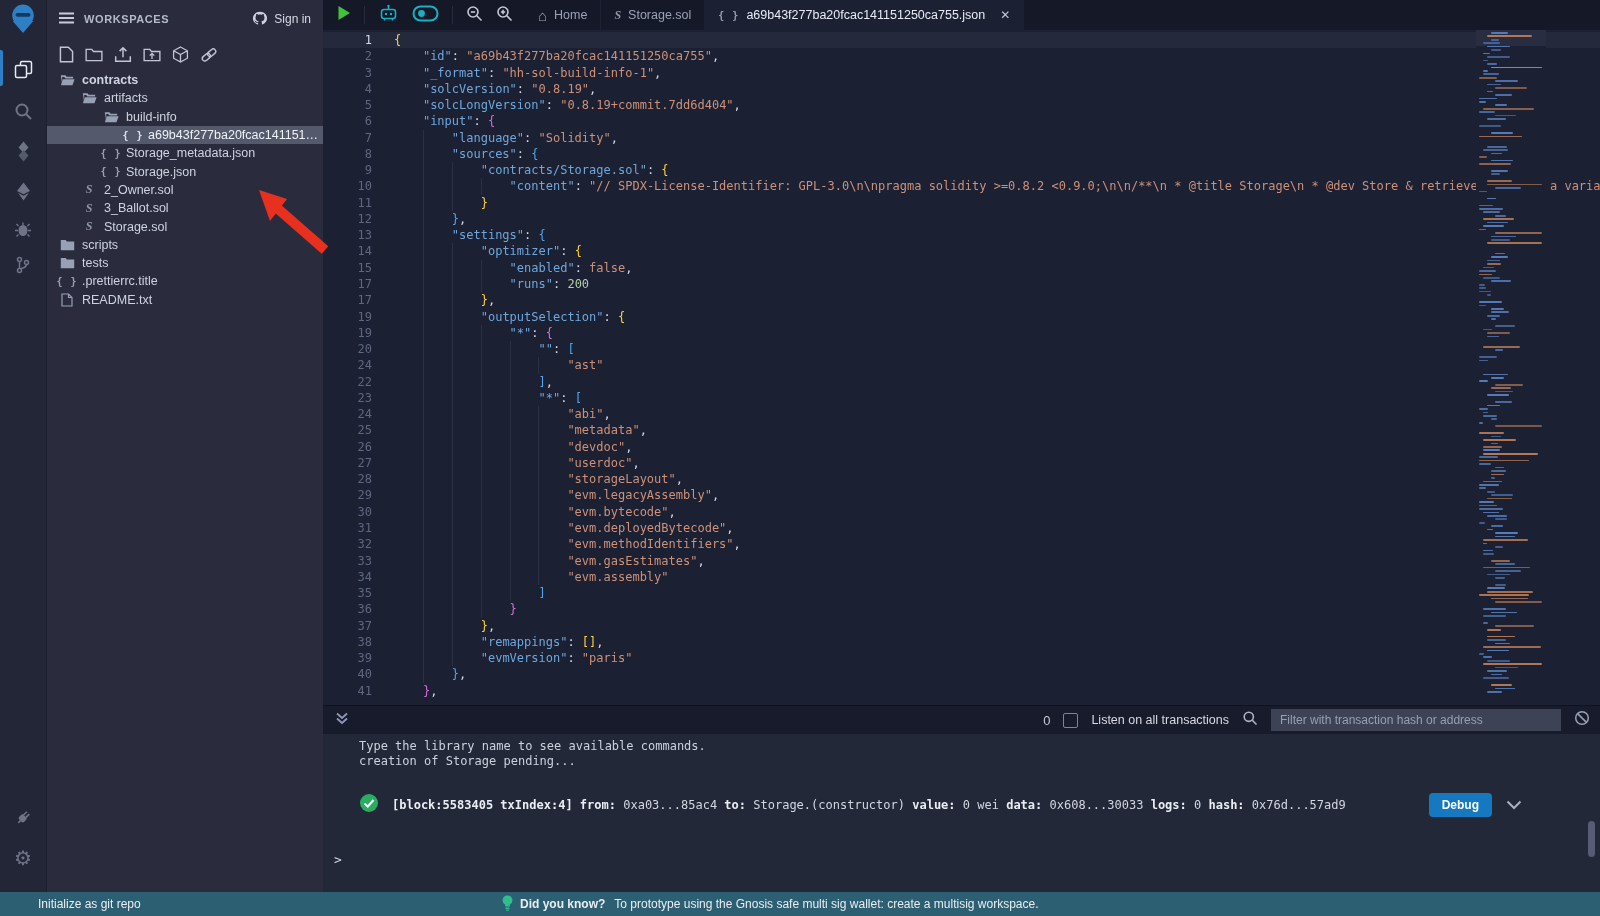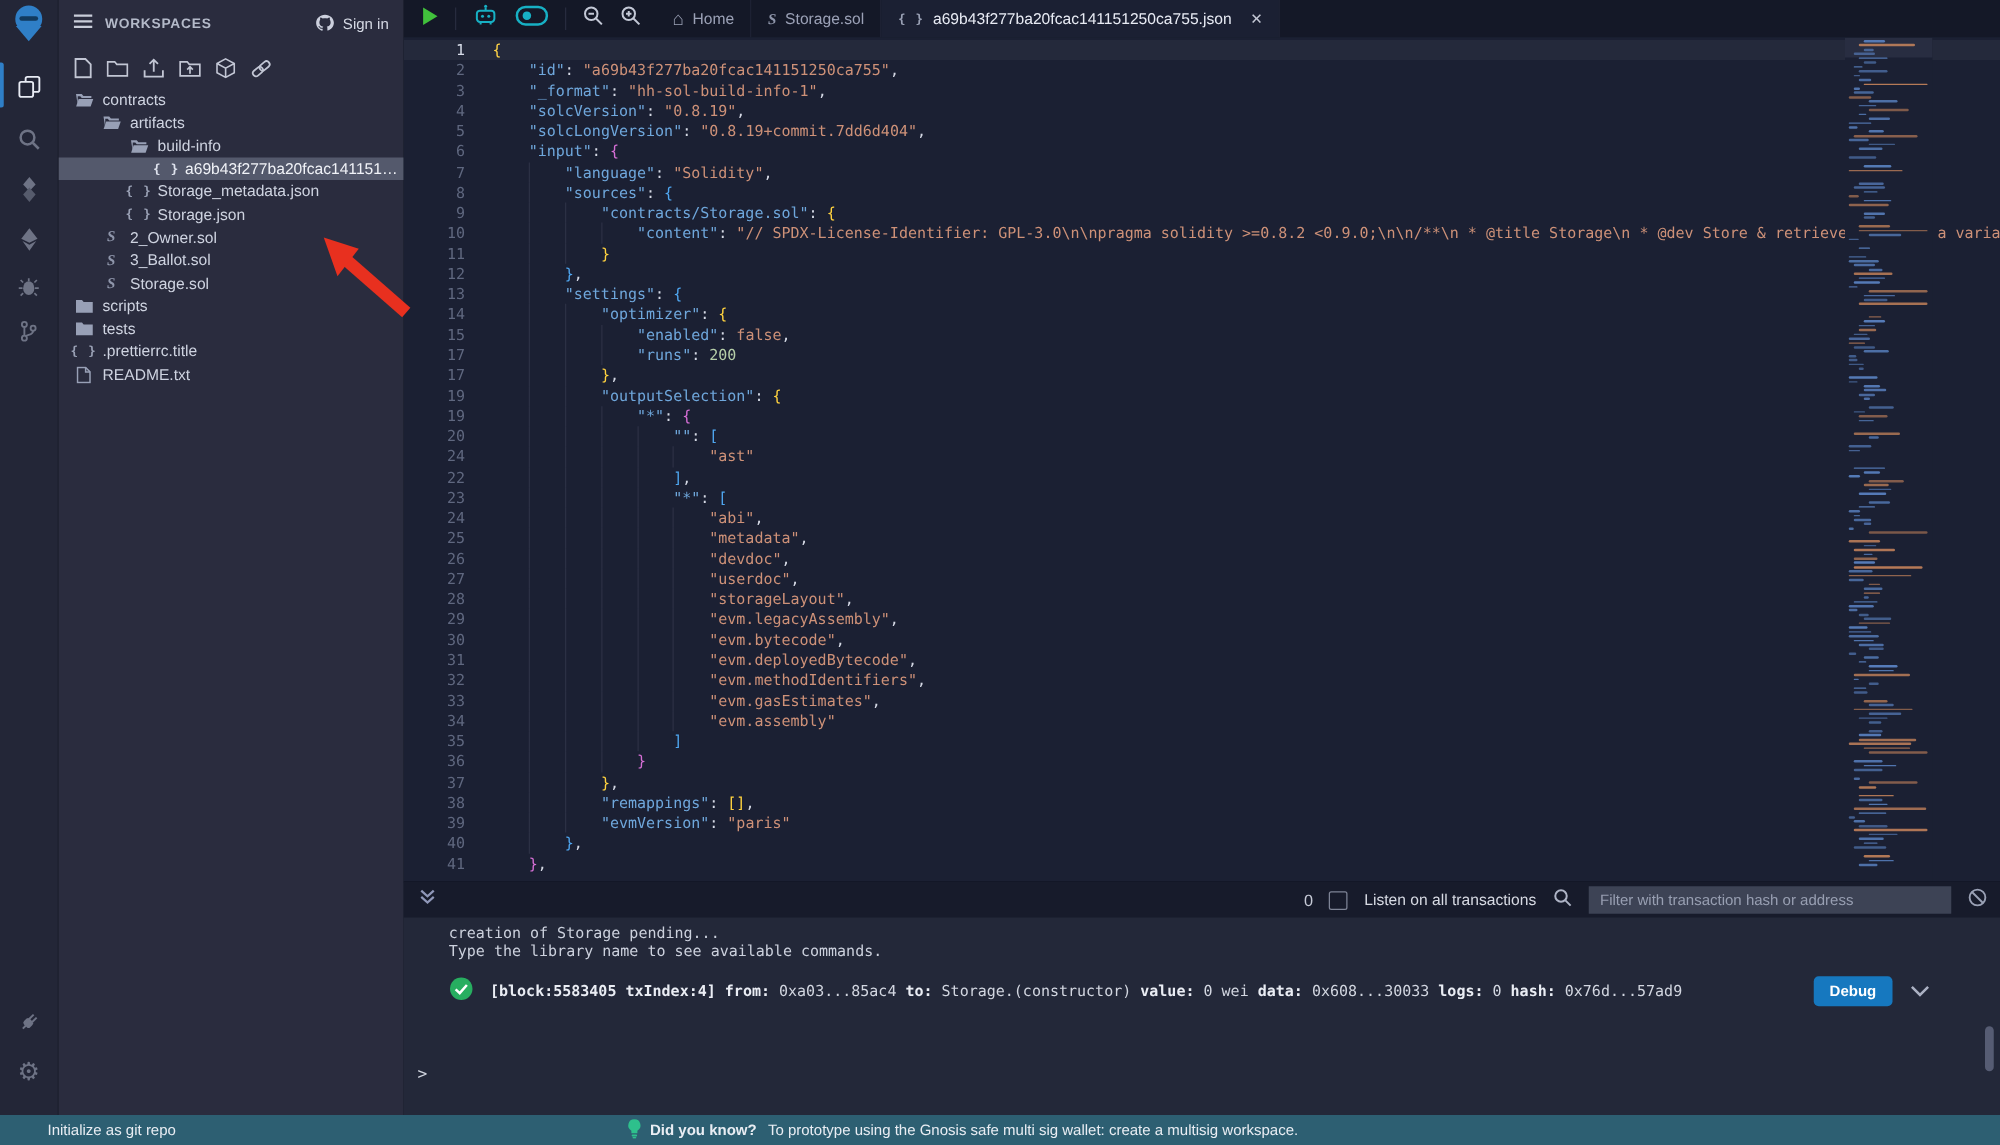--- a/index.html
+++ b/index.html
@@ -67,21 +67,21 @@
   .terminal{height:187px;flex:0 0 187px;display:flex;flex-direction:column;background:#232839;border-top:1px solid #0e1120;}
   .tbar{height:28px;flex:0 0 28px;background:#171b2b;display:flex;align-items:center;padding:0 10px 0 12px;}
   .tbar-right{margin-left:auto;display:flex;align-items:center;gap:13px;}
   .tx-count{font-size:13px;color:#c6cad6;}
   .cb{width:13px;height:13px;border:1.5px solid #7e8496;border-radius:2px;background:transparent;}
   .listen-label{font-size:12.5px;color:#d7dae3;}
   .filter{width:272px;height:22px;background:#3d4355;border:none;color:#c9cede;font:12px "Liberation Sans",sans-serif;padding:0 9px;outline:none;}
   .filter::placeholder{color:#989fb2;}
   .tbody{flex:1;position:relative;font:12px/15px "DejaVu Sans Mono",monospace;color:#ccd1dd;padding:5px 0 0 36px;}
   .tline{height:15px;white-space:pre;}
-  .txrow{display:flex;align-items:center;margin-top:12px;padding-right:56px;}
+  .txrow{display:flex;align-items:center;margin-top:24px;padding-right:78px;}
   .txtext{margin-left:13px;white-space:pre;font-size:12px;color:#d2d6e0;}
   .txtext b{color:#eaedf4;}
   .debug-btn{margin-left:auto;background:#1678bf;color:#fff;font:700 12px "Liberation Sans",sans-serif;padding:5px 13px;border-radius:4px;cursor:pointer;}
   .tx-chev{margin-left:14px;display:flex;align-items:center;}
   .prompt{position:absolute;left:11px;bottom:26px;font:13px "DejaVu Sans Mono",monospace;color:#d0d4de;}
   .thumb{position:absolute;right:5px;top:87px;width:7px;height:36px;border-radius:4px;background:#565c73;}
 
   
   .statusbar{height:24px;background:#2d5f72;display:flex;align-items:center;color:#e9edf3;font-size:12px;position:relative;}
   .sb-left{margin-left:38px;}
@@ -202,21 +202,21 @@
       <span class="ti">
           <svg width="18" height="16" viewBox="0 0 18 16" fill="none" stroke="#c2c6d4" stroke-width="1.4">
             <g transform="rotate(-40 9 8)">
               <rect x="1" y="5.5" width="9" height="5" rx="2.5"></rect>
               <rect x="8" y="5.5" width="9" height="5" rx="2.5"></rect>
             </g>
           </svg>
         </span>
     </div>
     <div class="tree" id="file-tree">
-        <div class="trow" style="padding-left: 12px;">
+        <div class="trow" style="padding-left: 12px; font-weight: bold;">
           <span class="ticon">
             <svg width="15" height="12" viewBox="0 0 15 12">
               <path d="M0.8 1.2 h4.6 l1.3 1.6 h6.4 v1.6 H5.4 L4.2 2.9 H2.2 v7.5 Z" fill="#98a0b6"></path>
               <path d="M2.9 5.2 h11.7 l-2.1 6 H0.9 Z" fill="#98a0b6"></path>
             </svg>
           </span>
           <span class="tlabel">contracts</span>
         </div>
         <div class="trow" style="padding-left: 34px;">
           <span class="ticon">
@@ -630,22 +630,22 @@
                 <path d="M10.3 10.3 L14.5 14.5"></path>
               </svg></span>
           <input class="filter" placeholder="Filter with transaction hash or address" style="">
           <span><svg width="16" height="16" viewBox="0 0 16 16" fill="none" stroke="#9aa1b5" stroke-width="1.5">
                 <circle cx="8" cy="8" r="6.3"></circle>
                 <path d="M3.6 3.6 L12.4 12.4"></path>
               </svg></span>
         </span>
       </div>
       <div class="tbody">
+        <div class="tline">Type the library name to see available commands.</div>
         <div class="tline">creation of Storage pending...</div>
-        <div class="tline">Type the library name to see available commands.</div>
         <div class="txrow">
           <span><svg width="20" height="20" viewBox="0 0 20 20">
                 <circle cx="10" cy="10" r="9" fill="#27ae60"></circle>
                 <path d="M5.5 10.5 L8.8 13.5 L14.5 7" stroke="#fff" stroke-width="2" fill="none"></path>
               </svg></span>
           <span class="txtext" id="txtext"><b>[block:5583405 txIndex:4]</b><span> </span><b>from:</b><span> 0xa03...85ac4 </span><b>to:</b><span> Storage.(constructor) </span><b>value:</b><span> 0 wei </span><b>data:</b><span> 0x608...30033 </span><b>logs:</b><span> 0 </span><b>hash:</b><span> 0x76d...57ad9</span></span>
           <span class="debug-btn">Debug</span>
           <span class="tx-chev">
               <svg width="16" height="10" viewBox="0 0 16 10" fill="none" stroke="#aab0c2" stroke-width="2">
                 <path d="M1.5 1.5 L8 8 L14.5 1.5"></path>

